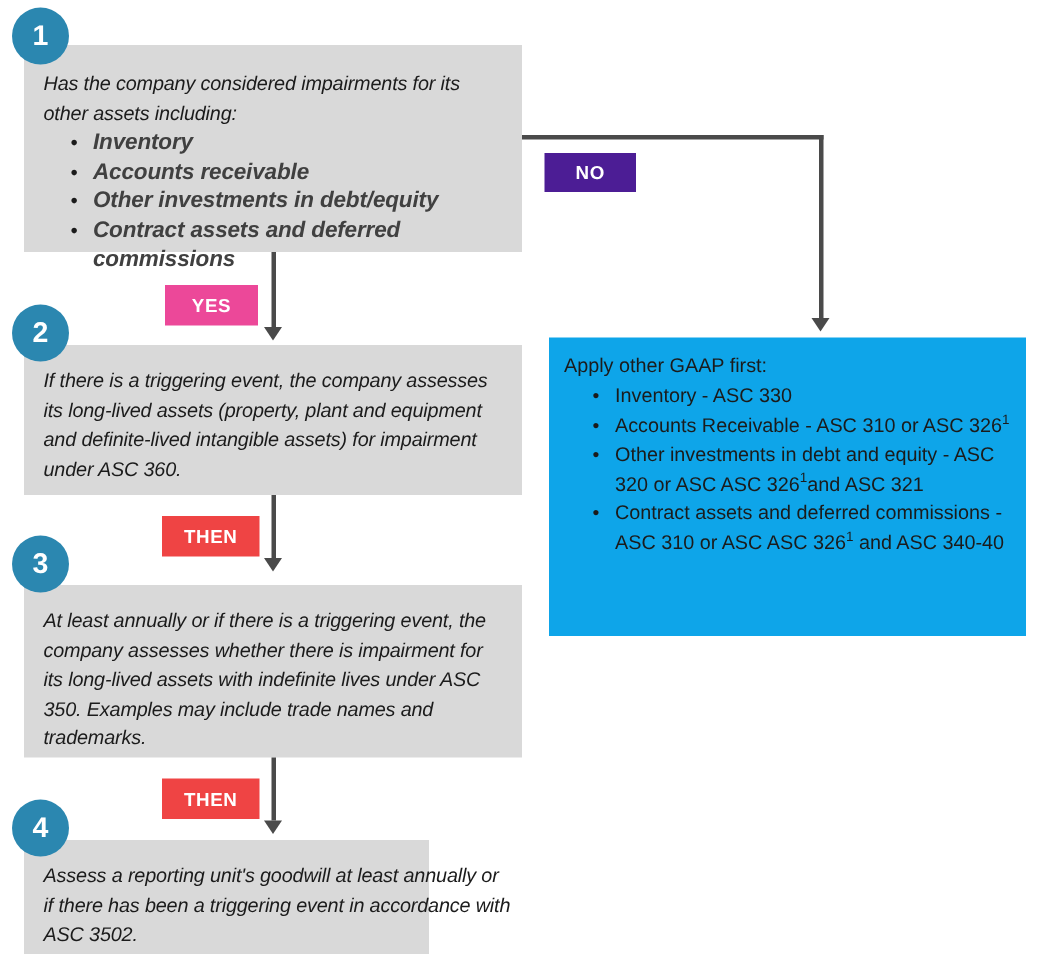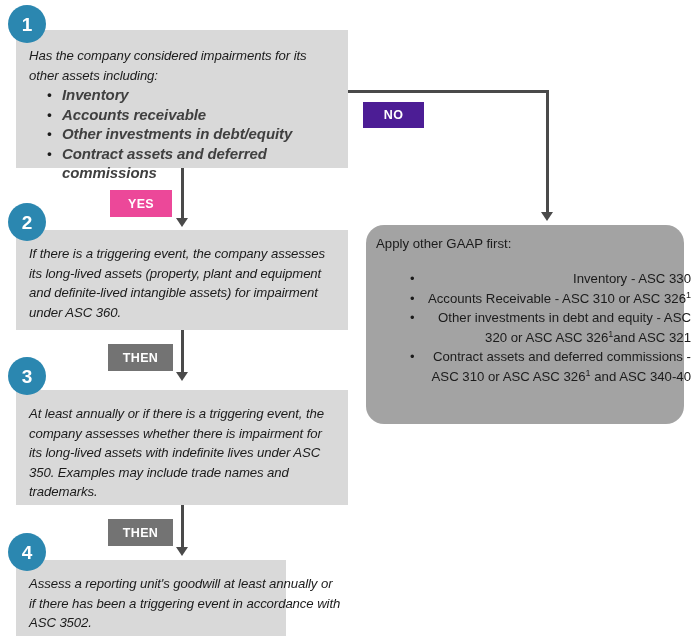--- a/index.html
+++ b/index.html
@@ -82,21 +82,21 @@
     color: #ffffff;
     font-size: 12.5px;
     font-weight: bold;
     letter-spacing: 0.4px;
     display: flex;
     align-items: center;
     justify-content: center;
     z-index: 4;
   }
   .badge-yes { background: #ec4899; }
-  .badge-then { background: #737373; }
+  .badge-then { background: #ef4444; }
   .badge-no  { background: #4c1d95; }
 
   
   .v-line {
     position: absolute;
     width: 2.5px;
     background: #4a4a4a;
   }
   .h-line {
     position: absolute;
@@ -108,34 +108,32 @@
     width: 0;
     height: 0;
     border-left: 6px solid transparent;
     border-right: 6px solid transparent;
     border-top: 9px solid #4a4a4a;
   }
 
   
   .panel {
     position: absolute;
-    background: #a3a3a3;
+    background: #0ea5e9;
     box-sizing: border-box;
-    border-radius: 18px;
   }
   .panel-title {
     font-size: 13.2px;
     line-height: 19.5px;
     color: #1b1b1b;
   }
   .panel-list {
-    margin: 15px;
+    margin: 0;
     padding: 0;
     list-style: none;
-    text-align: right;
   }
   .panel-list li {
     position: relative;
     padding-left: 24px;
     font-size: 13.2px;
     line-height: 19.5px;
     color: #1b1b1b;
   }
   .panel-list li::before {
     content: "\2022";

